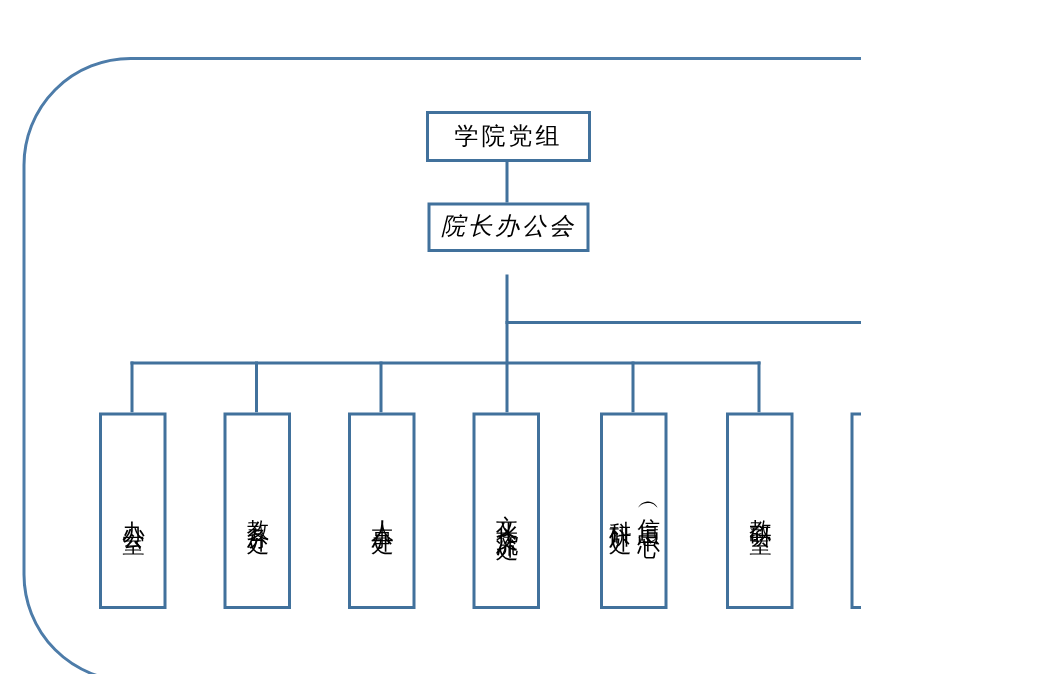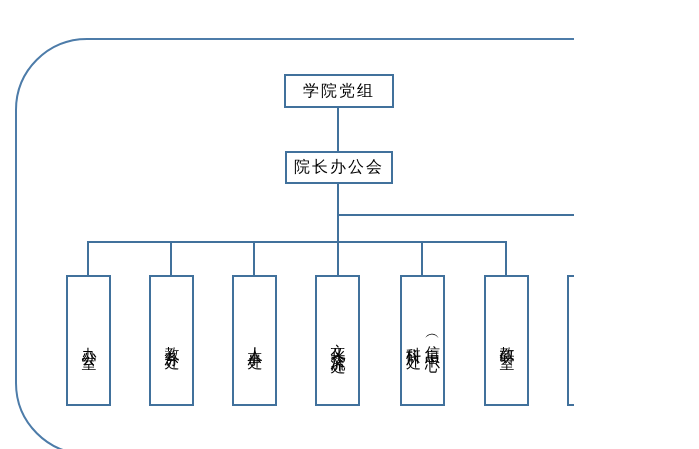--- a/index.html
+++ b/index.html
@@ -21,21 +21,21 @@
   }
   .node {
     position: absolute;
     border: 2px solid var(--box, #41719c);
     background: #ffffff;
     box-sizing: border-box;
     display: flex; align-items: center; justify-content: center;
   }
   .hnode { font-size: 16px; letter-spacing: 2px; white-space: nowrap; }
   .node-root { left: 284px; top: 48px;  width: 110px; height: 34px; }
-  .node-exec { left: 285px; top: 125px; width: 108px; height: 33px; }
+  .node-exec { left: 285px; top: 109px; width: 108px; height: 33px; font-style: italic; }
   .dept { top: 249px; width: 45px; height: 131px; }
   .d0 { left: 66px; }  .d1 { left: 149px; } .d2 { left: 232px; }
   .d3 { left: 315px; } .d4 { left: 400px; } .d5 { left: 484px; }
   .d6 { left: 567px; }
   .vtext {
     writing-mode: vertical-rl;
     text-orientation: mixed;
     white-space: pre-line;
     font-size: 15px;
     letter-spacing: 4px;

